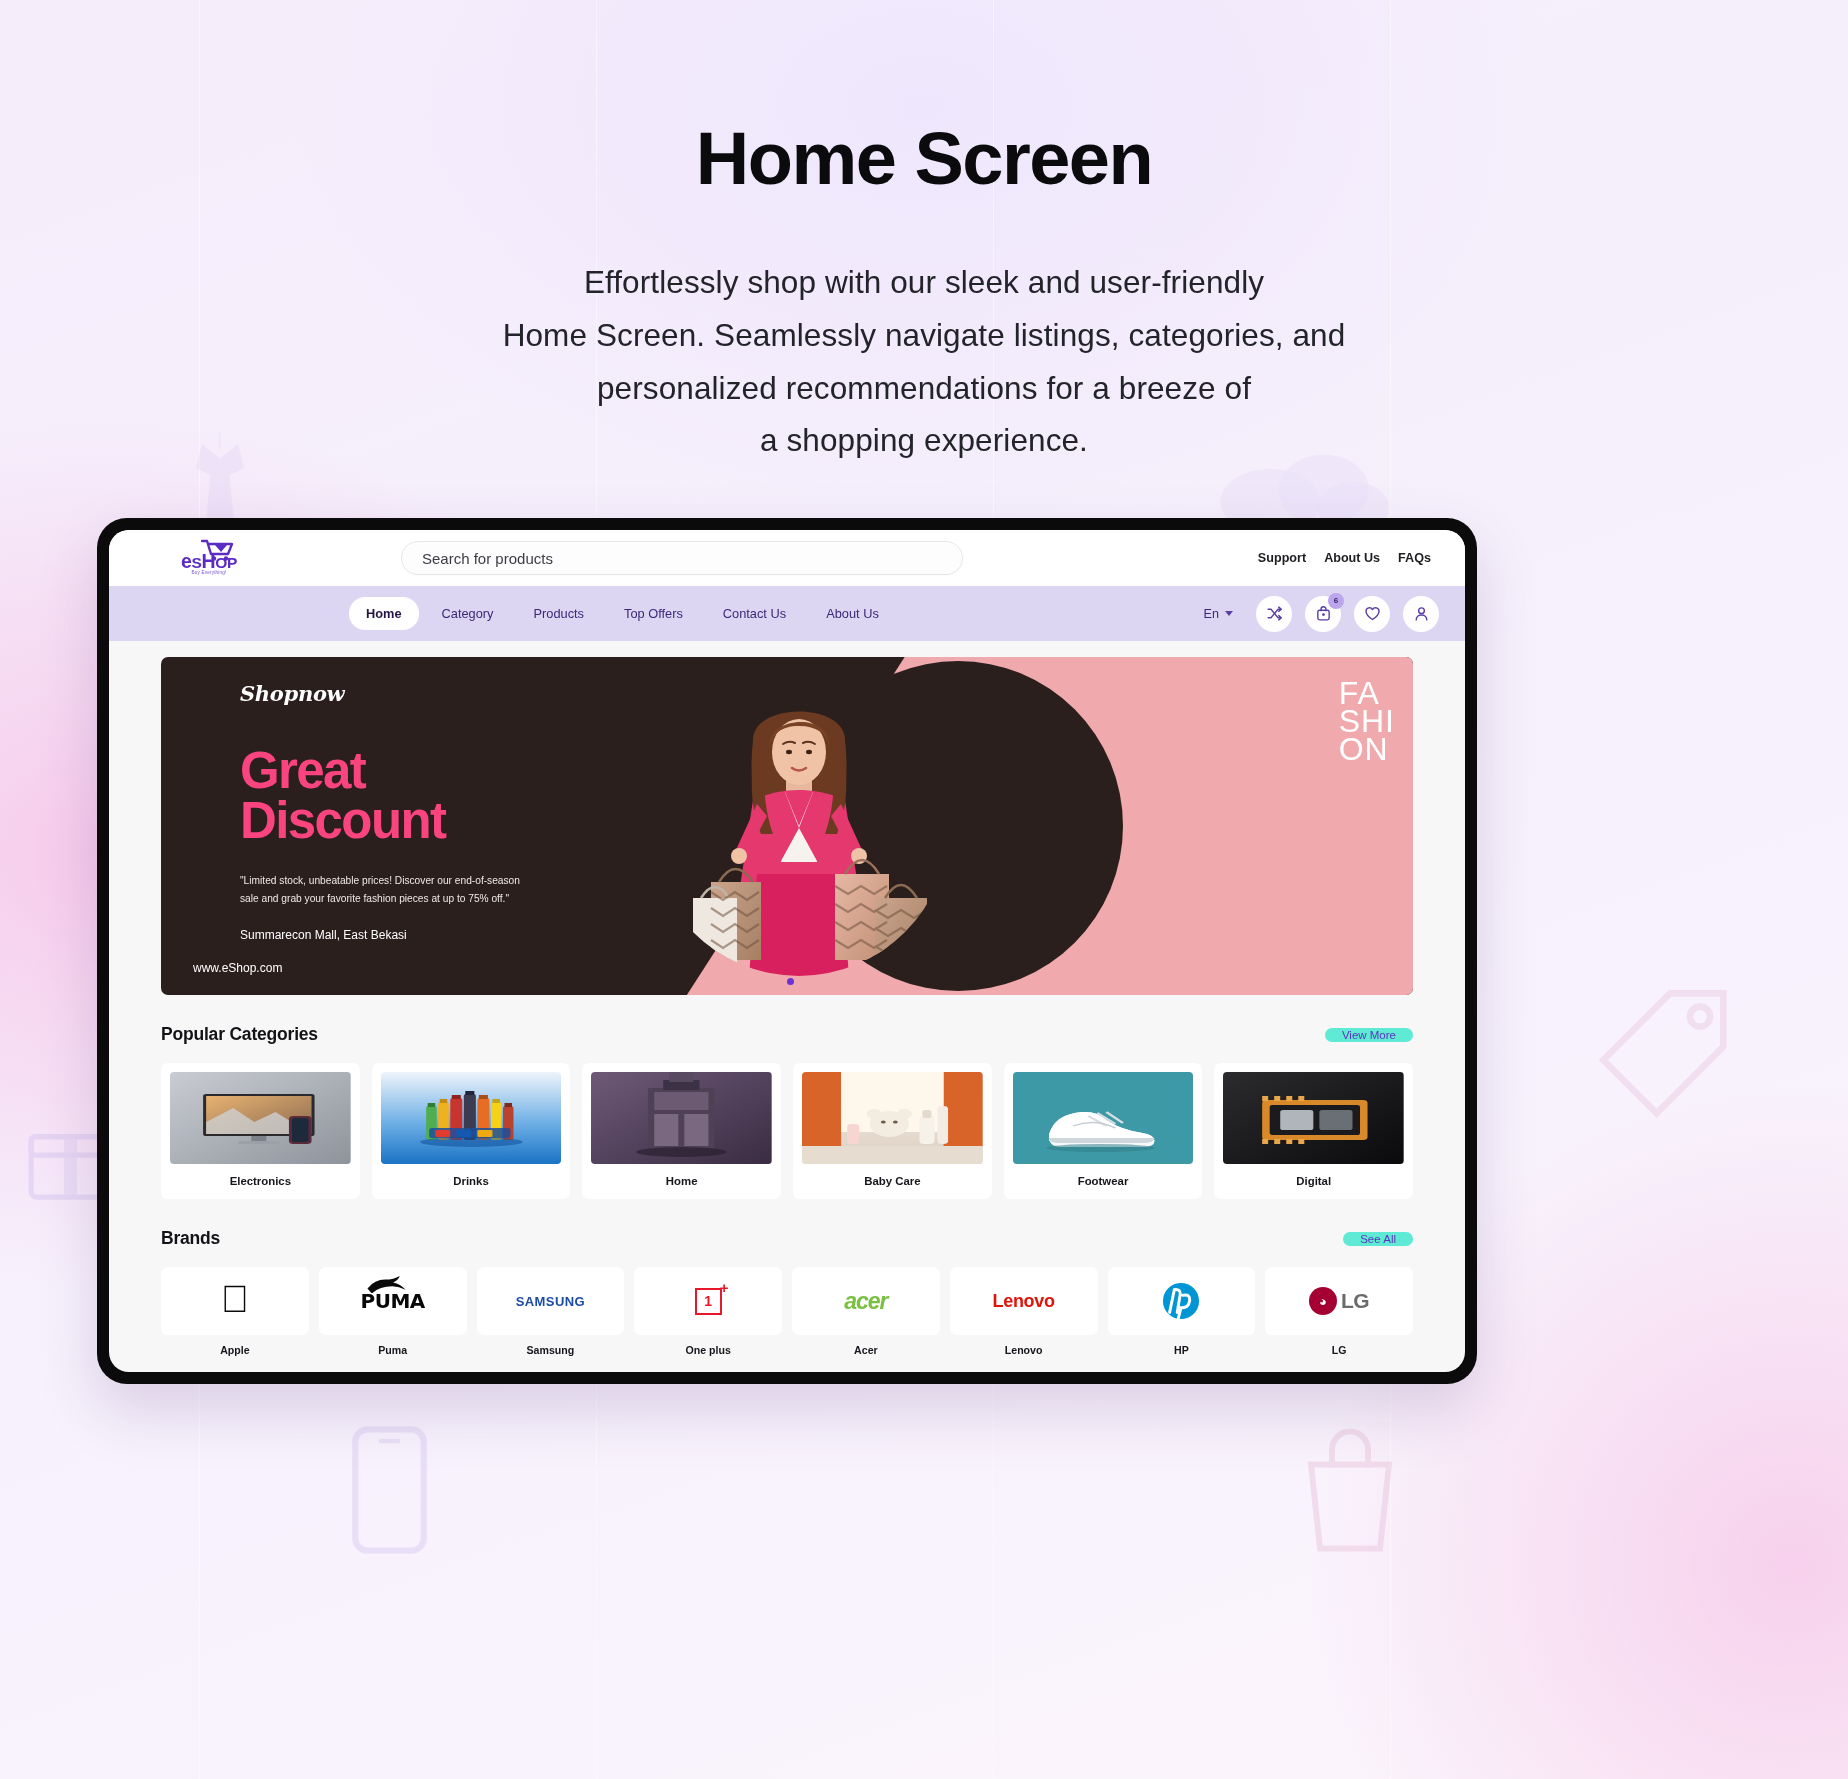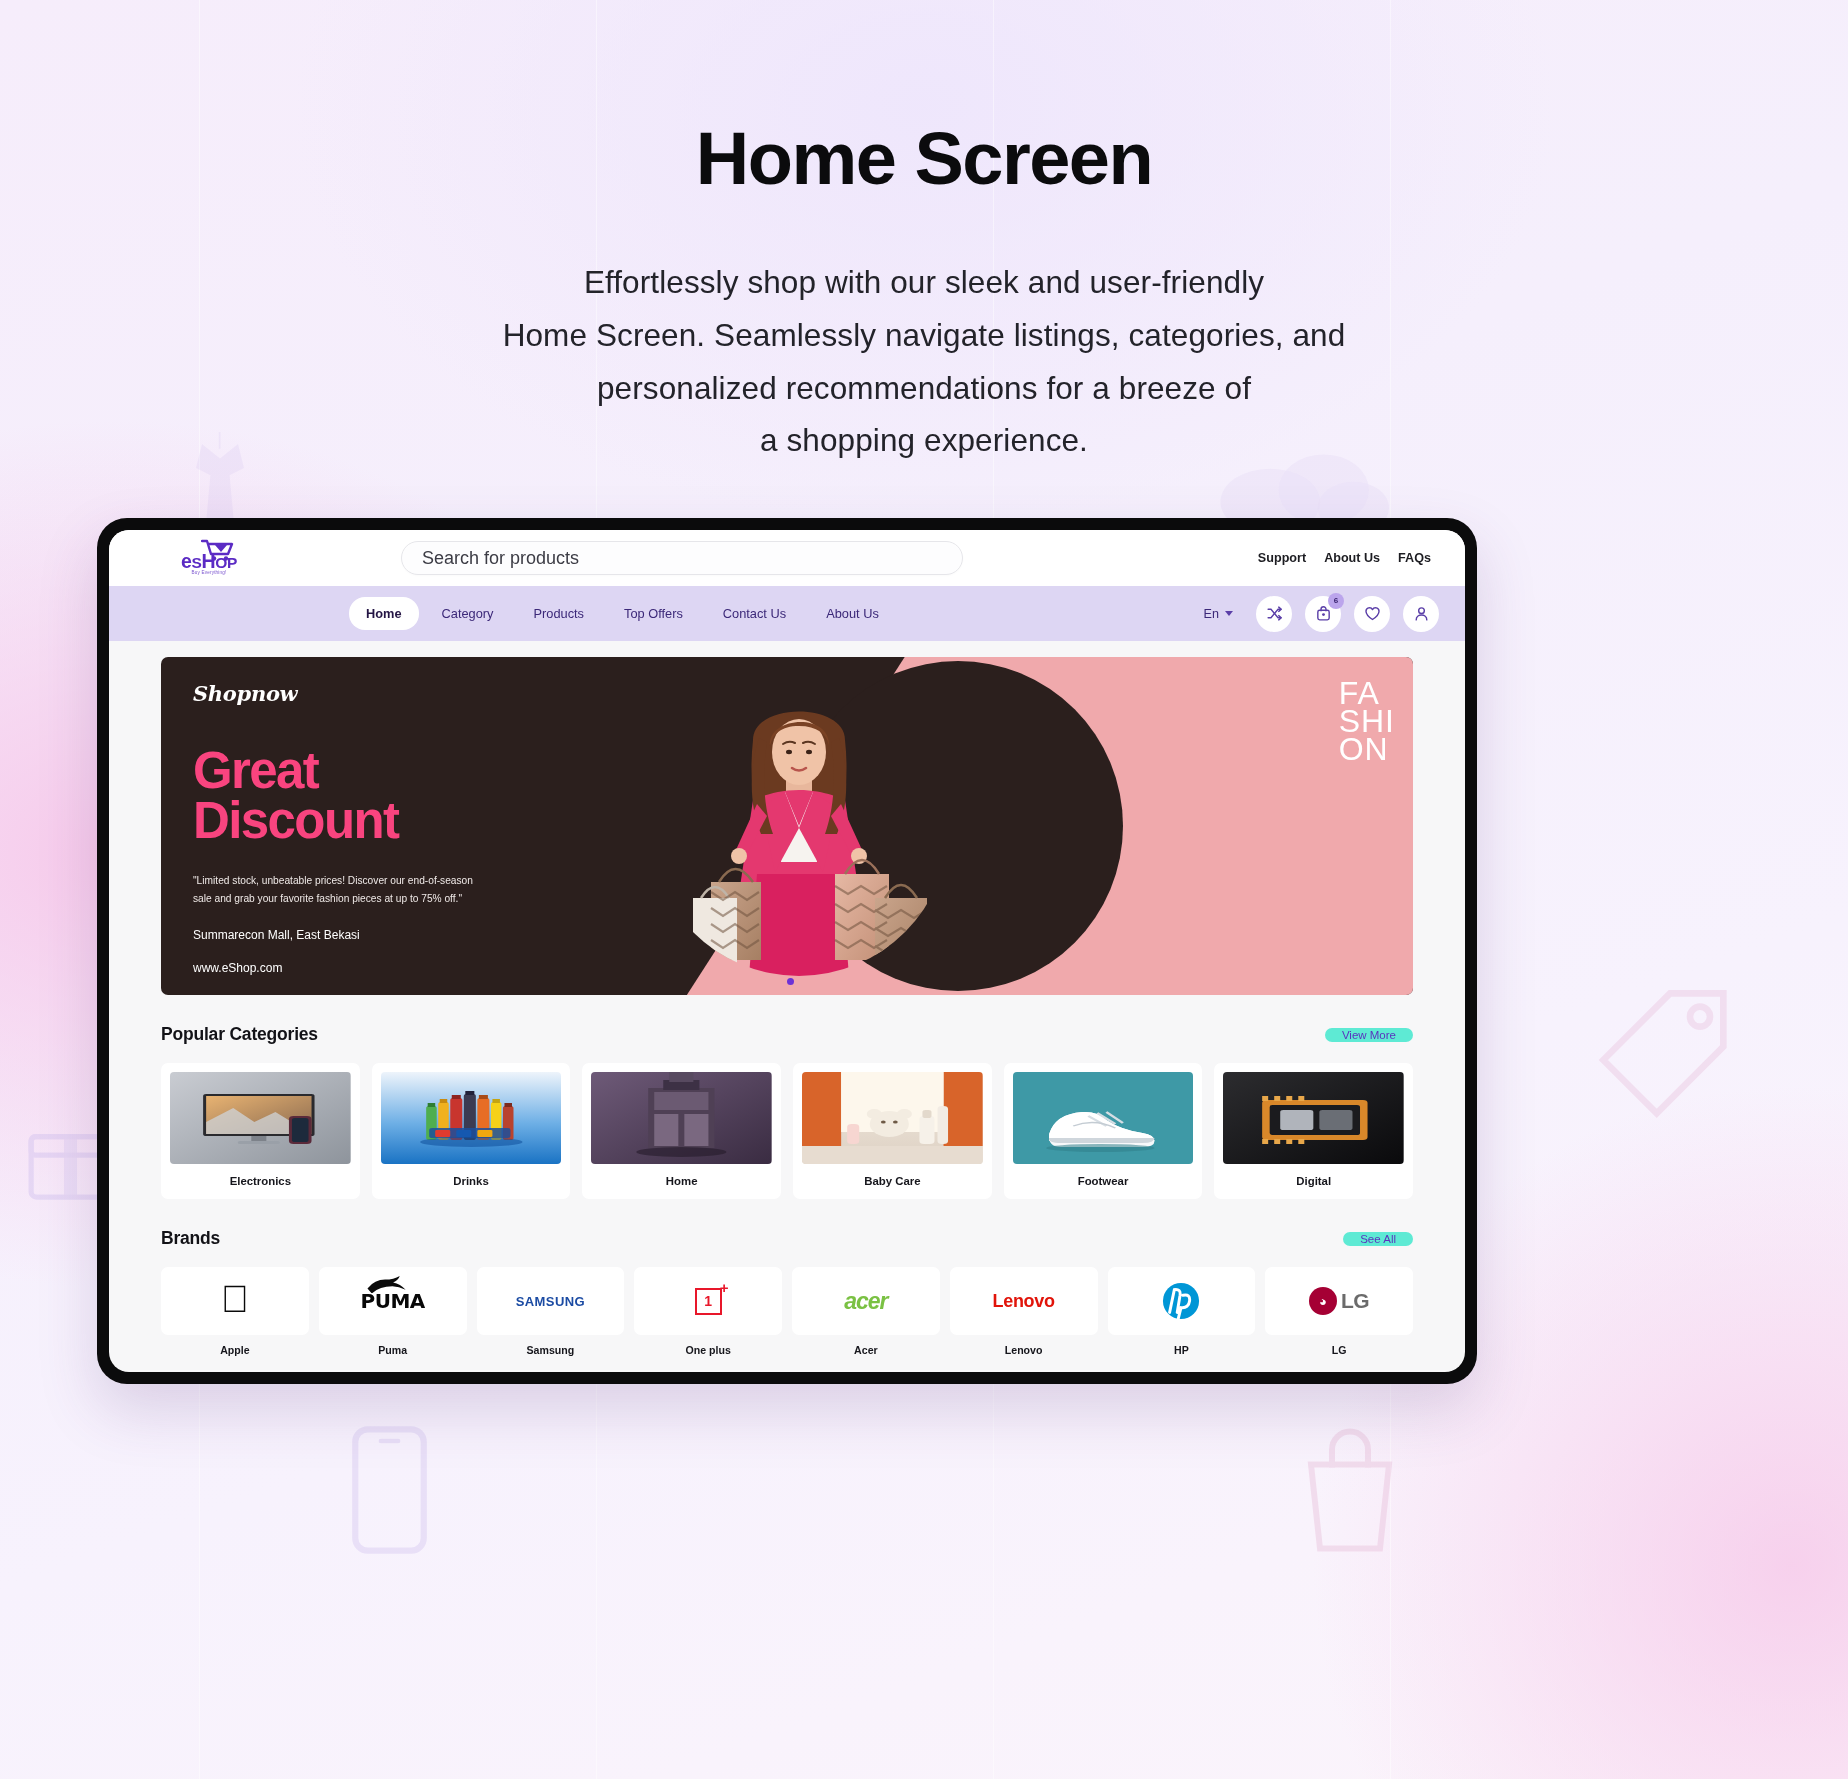--- a/index.html
+++ b/index.html
@@ -109,21 +109,21 @@
     height: 34px;
     margin-left: 92px;
     border: 1px solid #e6e6ea;
     border-radius: 18px;
     background: #fdfdfe;
     display: flex;
     align-items: center;
     padding: 0 20px;
     box-shadow: 0 1px 2px rgba(0,0,0,.02);
   }
-  .search-box .ph { font-size: 18px; color: #3c3c45; }
+  .search-box .ph { font-size: 15px; color: #3c3c45; }
 
   .header-links {
     margin-left: auto;
     display: flex;
     gap: 18px;
     align-items: center;
     padding-right: 6px;
   }
   .header-links a {
     font-size: 12.6px;
@@ -182,21 +182,21 @@
 
   
   .hero {
     height: 338px;
     background: #2b1f1d;
     border-radius: 7px;
     position: relative;
     overflow: hidden;
     display: flex;
   }
-  .hero-left { position: relative; z-index: 3; padding: 24px 0 0 32px; width: 54%; }
+  .hero-left { position: relative; z-index: 3; padding: 24px 0 0 32px; width: 54%; margin-left: 47px; }
   .hero-brand {
     font-family: "DejaVu Serif", serif;
     font-style: italic;
     font-weight: 700;
     font-size: 21px;
     color: #fff;
     letter-spacing: -.3px;
   }
   .hero-title {
     margin-top: 40px;

